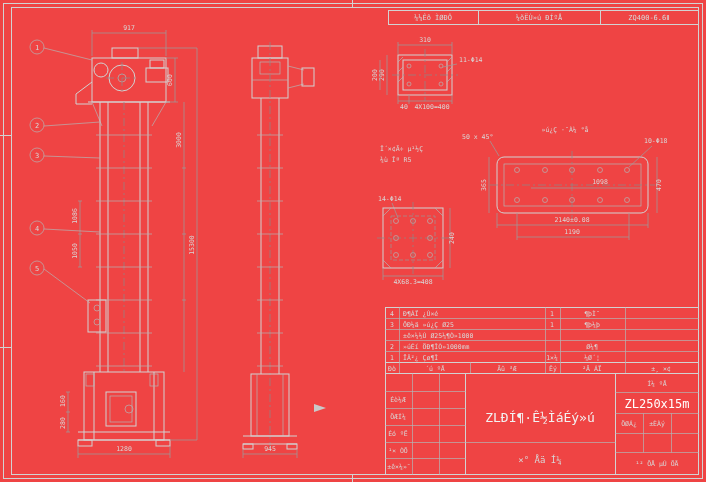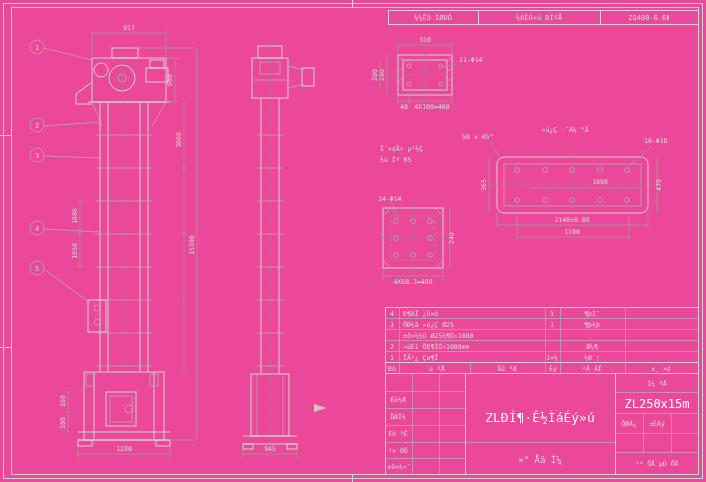--- a/index.html
+++ b/index.html
@@ -1,16 +1,16 @@
 <!DOCTYPE html>
 <html><head>
 <meta charset="utf-8">
 <style>
   html,body{margin:0;padding:0;background:#000;}
-  .sheet{position:relative;width:706px;height:482px;background:#ec4899;overflow:hidden;text-align:center;}
+  .sheet{position:relative;width:706px;height:482px;background:#ef4444;overflow:hidden;text-align:center;}
   svg{display:block;}
   .ln{fill:none;stroke:#d2d2d2;stroke-width:1;}
   .thin{fill:none;stroke:#b5b5b5;stroke-width:0.7;}
   .dim{fill:none;stroke:#9b9b9b;stroke-width:0.75;}
   .cl{fill:none;stroke:#8a8a8a;stroke-width:0.7;stroke-dasharray:8 3 2 3;}
   .hid{fill:none;stroke:#9a9a9a;stroke-width:0.7;stroke-dasharray:4 2;}
   text{fill:#d8d8d8;stroke:none;font-family:"DejaVu Sans Mono","Liberation Mono",monospace;}
   .t6{font-size:6.5px;}
   .t7{font-size:7px;}
   .t9{font-size:9px;}

